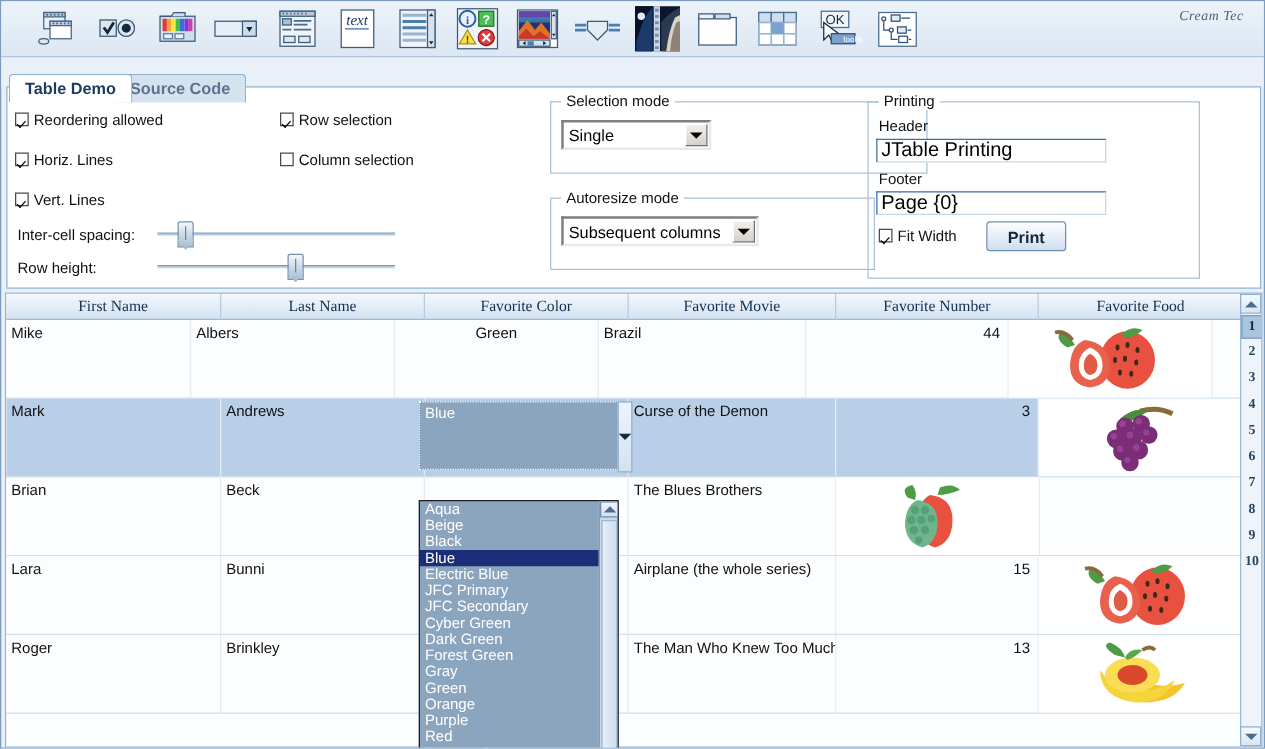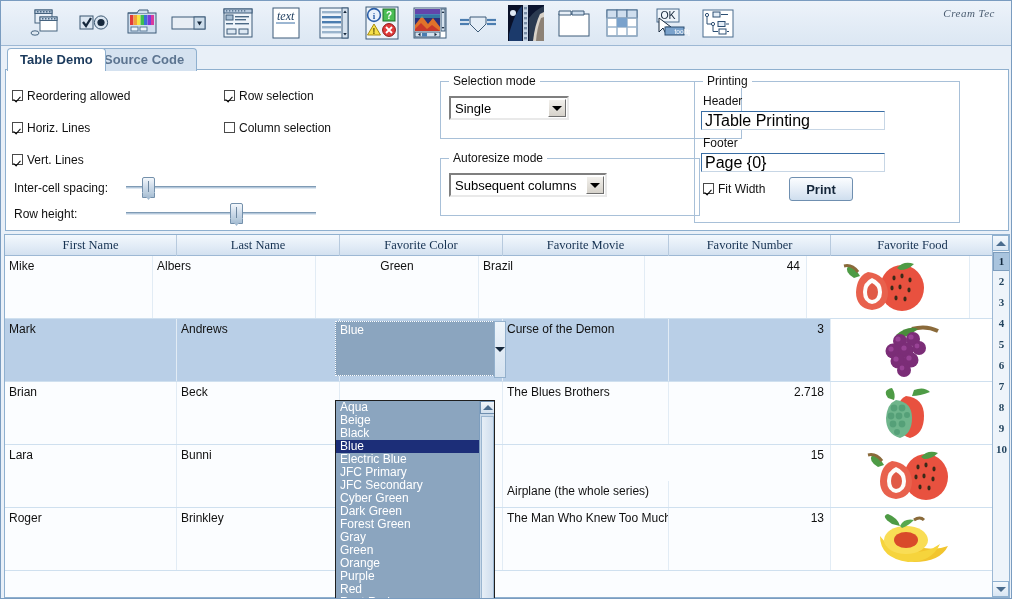--- a/index.html
+++ b/index.html
@@ -44,21 +44,21 @@
     color: #4a5c70; letter-spacing: 0.5px;
   }
 
   
   #tabstrip {
     position: absolute; left: 0; top: 45px;
     width: 1012px; height: 25px;
     background: #e9f0f8;
   }
   .tab {
-    position: absolute; top: 2px;
+    position: absolute; top: 13px;
     height: 23px;
     padding: 3px 12px 0 12px;
     font-size: 13px;
     border: 1px solid #8fb0cf;
     border-bottom: none;
     border-radius: 4px 4px 0 0;
     cursor: default;
     white-space: nowrap;
   }
   .tab.active {
@@ -740,21 +740,20 @@
             </g>
           </svg>
         </div>
       </div>
 
       <div class="trow">
         <div class="tcell left" style="width:172px;">Brian</div>
         <div class="tcell left" style="width:163px;">Beck</div>
         <div class="tcell ctr" style="width:163px;"></div>
         <div class="tcell left" style="width:166px;">The Blues Brothers</div>
-        <div class="tcell num" style="width:162px;">2.718</div>
         <div class="tcell food" style="width:163px;">
           <svg width="92" height="58" viewBox="0 0 92 58">
             <path d="M48 6 Q58 2 64 8 Q54 12 46 12 Z" fill="#4e9b45"></path>
             <path d="M40 12 Q58 14 58 32 Q58 50 44 54 Q30 50 30 32 Q31 16 40 12 Z" fill="#e8513f"></path>
             <path d="M30 16 Q46 18 46 34 Q46 50 34 54 Q20 50 20 34 Q21 20 30 16 Z" fill="#6fb58c"></path>
             <g fill="#4f9c74" opacity="0.8">
               <circle cx="28" cy="24" r="3.4"></circle>
                 <circle cx="36" cy="24" r="3.4"></circle>
               <circle cx="25" cy="32" r="3.4"></circle>
                 <circle cx="33" cy="32" r="3.4"></circle>
@@ -765,21 +764,21 @@
             </g>
             <path d="M22 14 Q16 6 26 4 Q30 10 28 16 Z" fill="#4e9b45"></path>
           </svg>
         </div>
       </div>
 
       <div class="trow">
         <div class="tcell left" style="width:172px;">Lara</div>
         <div class="tcell left" style="width:163px;">Bunni</div>
         <div class="tcell ctr" style="width:163px;"></div>
-        <div class="tcell left" style="width:166px;margin-top:36px;">Airplane (the whole series)</div>
+        <div class="tcell left" style="width:166px;">Airplane (the whole series)</div>
         <div class="tcell num" style="width:162px;">15</div>
         <div class="tcell food" style="width:163px;">
           <svg width="92" height="58" viewBox="0 0 92 58">
             <ellipse cx="60" cy="30" rx="22" ry="23" fill="#e8513f"></ellipse>
             <g fill="#3a2a18">
               <ellipse cx="52" cy="20" rx="1.6" ry="2.4"></ellipse>
                 <ellipse cx="60" cy="18" rx="1.6" ry="2.4"></ellipse>
               <ellipse cx="68" cy="22" rx="1.6" ry="2.4"></ellipse>
                 <ellipse cx="50" cy="30" rx="1.6" ry="2.4"></ellipse>
               <ellipse cx="58" cy="29" rx="1.6" ry="2.4"></ellipse>

